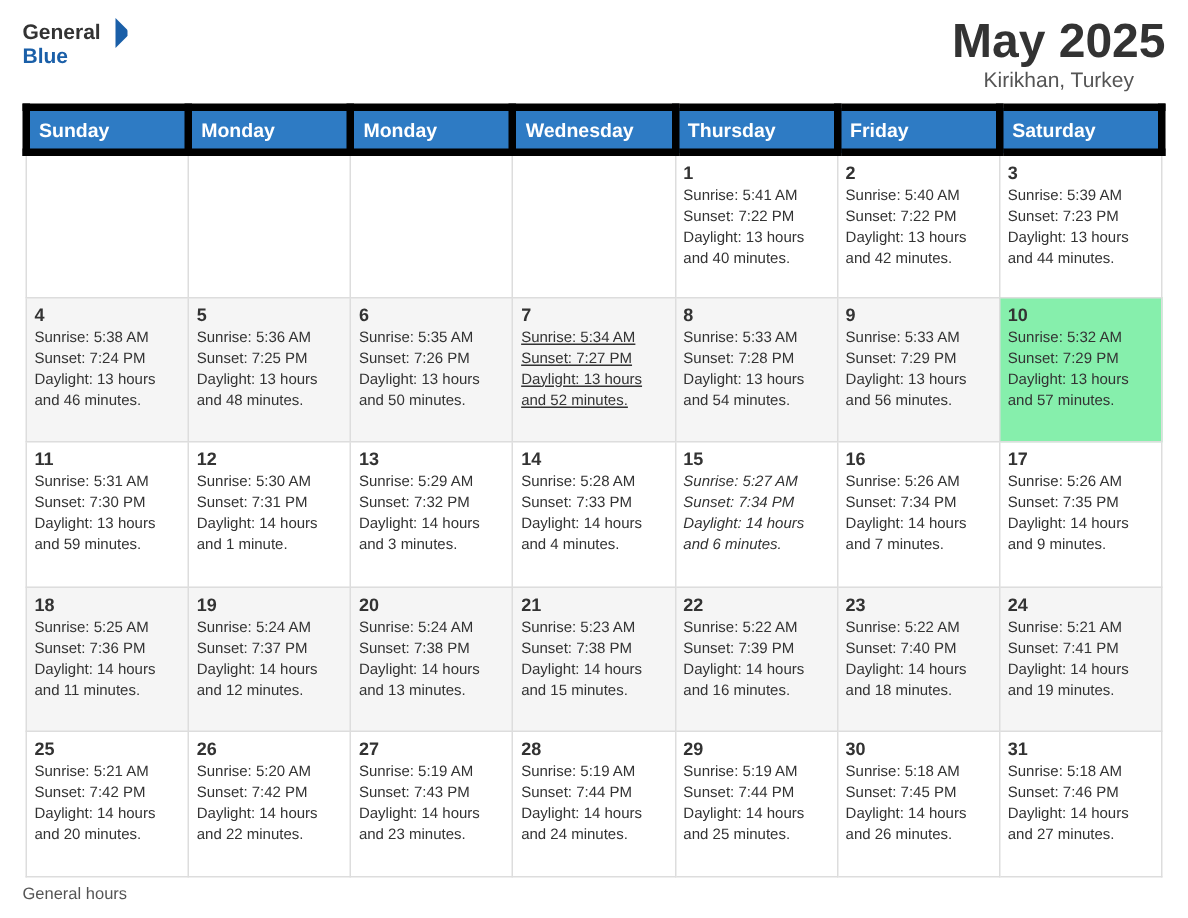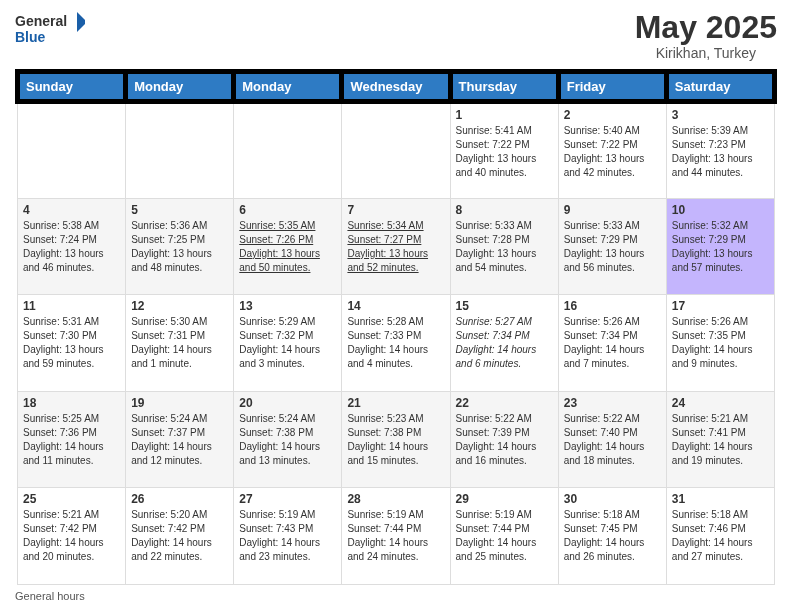--- a/index.html
+++ b/index.html
@@ -160,21 +160,21 @@
           </td>
           <td style="background: rgb(245, 245, 245);">
             <span class="day-number">5</span>
             <div class="day-info" style="white-space: pre-line;">Sunrise: 5:36 AM
 Sunset: 7:25 PM
 Daylight: 13 hours
 and 48 minutes.</div>
           </td>
           <td style="background: rgb(245, 245, 245);">
             <span class="day-number">6</span>
-            <div class="day-info" style="white-space: pre-line; text-decoration: underline;">Sunrise: 5:35 AM
+            <div class="day-info" style="white-space: pre-line;">Sunrise: 5:35 AM
 Sunset: 7:26 PM
 Daylight: 13 hours
 and 50 minutes.</div>
           </td>
           <td style="background: rgb(245, 245, 245);">
             <span class="day-number">7</span>
             <div class="day-info" style="white-space: pre-line; text-decoration: underline;">Sunrise: 5:34 AM
 Sunset: 7:27 PM
 Daylight: 13 hours
 and 52 minutes.</div>
@@ -186,21 +186,21 @@
 Daylight: 13 hours
 and 54 minutes.</div>
           </td>
           <td style="background: rgb(245, 245, 245);">
             <span class="day-number">9</span>
             <div class="day-info" style="white-space: pre-line;">Sunrise: 5:33 AM
 Sunset: 7:29 PM
 Daylight: 13 hours
 and 56 minutes.</div>
           </td>
-          <td style="background: #c4b5fd;">
+          <td style="background: #86efac;">
             <span class="day-number">10</span>
             <div class="day-info" style="white-space: pre-line;">Sunrise: 5:32 AM
 Sunset: 7:29 PM
 Daylight: 13 hours
 and 57 minutes.</div>
           </td>
         </tr>
         <tr>
           <td>
             <span class="day-number">11</span>

